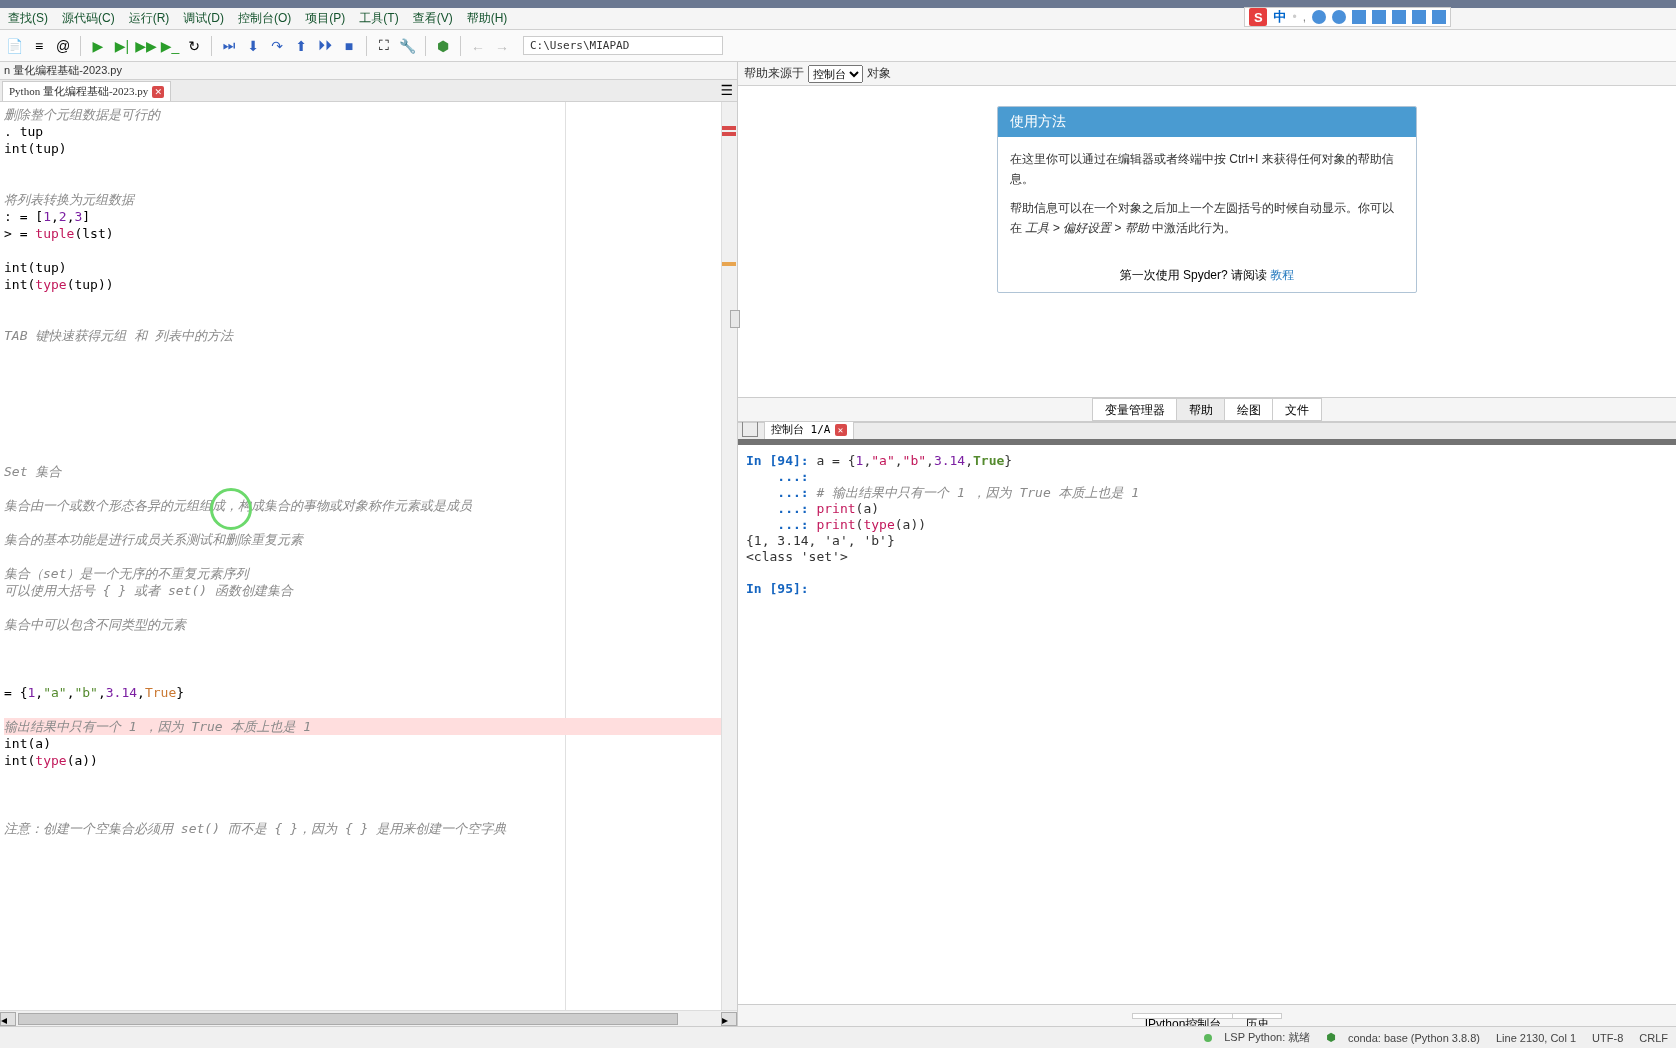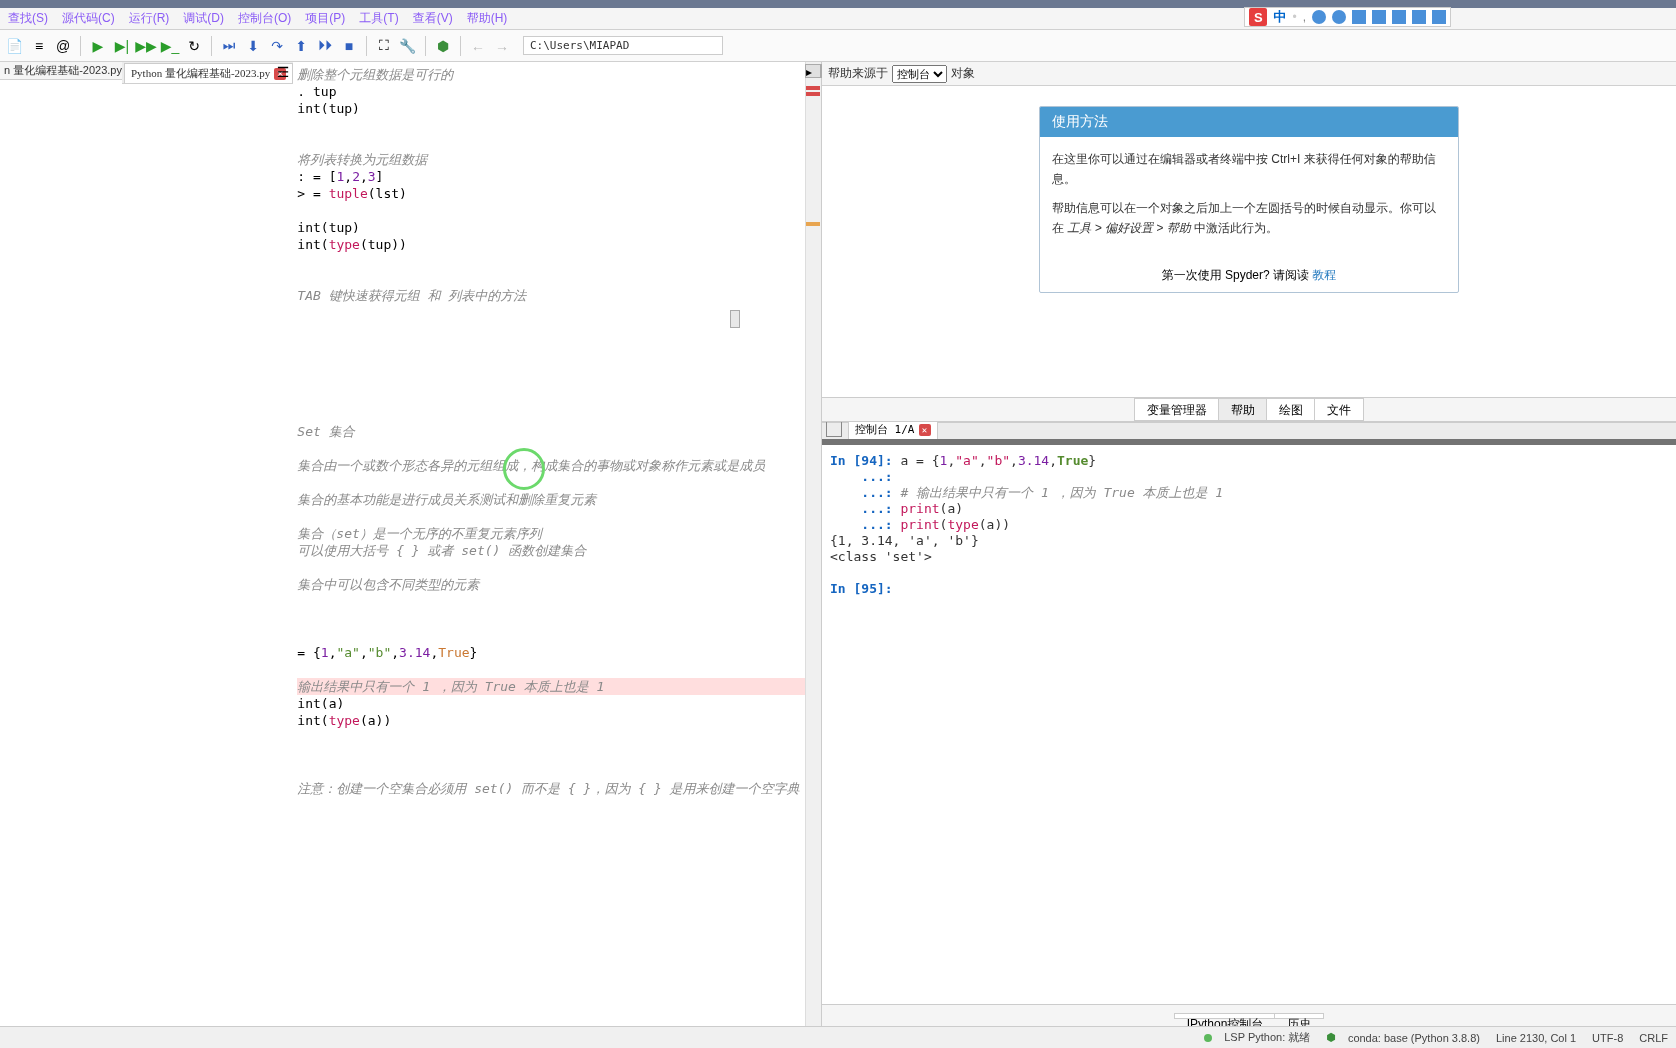--- a/index.html
+++ b/index.html
@@ -5,28 +5,28 @@
 * { margin:0; padding:0; box-sizing:border-box; }
 body { font-family:"Microsoft YaHei",Arial,sans-serif; font-size:12px; background:#f0f0f0; width:1676px; height:1048px; overflow:hidden; position:relative; }
 .titlebar-top { height:8px; background:#6b7891; }
 .floating-toolbar { position:absolute; top:7px; right:225px; height:20px; background:#fff; border:1px solid #ccc; display:flex; align-items:center; padding:0 4px; gap:6px; z-index:100; }
 .floating-toolbar .s-icon { width:18px; height:18px; background:#e63e3e; color:#fff; display:flex; align-items:center; justify-content:center; font-weight:bold; font-size:13px; border-radius:2px; }
 .floating-toolbar .ch { font-size:13px; color:#0066cc; font-weight:bold; }
 .floating-toolbar .sep { color:#ccc; }
 .floating-toolbar .ico { width:14px; height:14px; display:inline-block; }
 .floating-toolbar .ico.blue { background:#4a90d9; border-radius:50%; }
 .floating-toolbar .ico.sq { background:#4a90d9; }
-.menubar { height:22px; background:#f5f5f5; border-bottom:1px solid #d0d0d0; padding-left:2px; display:flex; align-items:center; gap:2px; color:#8b5cf6; }
+.menubar { height:22px; background:#f5f5f5; border-bottom:1px solid #d0d0d0; padding-left:2px; display:flex; align-items:center; gap:2px; color:#14532d; }
 .menubar span { padding:2px 6px; cursor:default; }
 .toolbar { height:32px; background:#fafafa; border-bottom:1px solid #d0d0d0; display:flex; align-items:center; padding:0 4px; gap:2px; }
 .tbtn { width:22px; height:22px; display:flex; align-items:center; justify-content:center; cursor:pointer; border-radius:2px; font-size:14px; }
 .tsep { width:1px; height:20px; background:#ccc; margin:0 4px; }
 .toolbar .path { margin-left:8px; padding:2px 6px; background:#fff; border:1px solid #ccc; font-family:monospace; font-size:11px; color:#333; min-width:200px; }
 .main { display:flex; height:calc(100% - 62px - 22px); }
-.left-pane { width:822px; display:flex; flex-direction:row; background:#fff; border-right:1px solid #ccc; position:relative; }
+.left-pane { width:738px; display:flex; flex-direction:column; background:#fff; border-right:1px solid #ccc; position:relative; }
 .path-tab { height:18px; background:#f5f5f5; border-bottom:1px solid #d0d0d0; padding-left:4px; font-size:11px; color:#333; display:flex; align-items:center; }
 .editor-tabs { height:22px; background:#ececec; border-bottom:1px solid #d0d0d0; display:flex; align-items:flex-end; position:relative; }
 .editor-tab { background:#fff; border:1px solid #ccc; border-bottom:none; padding:2px 6px; font-size:11px; color:#333; display:flex; align-items:center; gap:4px; margin-left:2px; font-family:Liberation Serif, serif; }
 .editor-tab .close-x { width:12px; height:12px; background:#d84a4a; color:#fff; border-radius:2px; display:flex; align-items:center; justify-content:center; font-size:9px; cursor:pointer; }
 .editor-tabs .menu-icon { position:absolute; right:4px; top:2px; font-size:14px; cursor:pointer; }
 .editor-body { flex:1; display:flex; overflow:hidden; position:relative; }
 .code-area { flex:1; font-family:"Consolas",monospace; font-size:13px; line-height:17px; padding:4px 0 4px 4px; white-space:pre; overflow:hidden; position:relative; }
 .code-area .line { height:17px; }
 .comment { color:#8a8a8a; font-style:italic; }
 .kw { color:#ca7832; }

